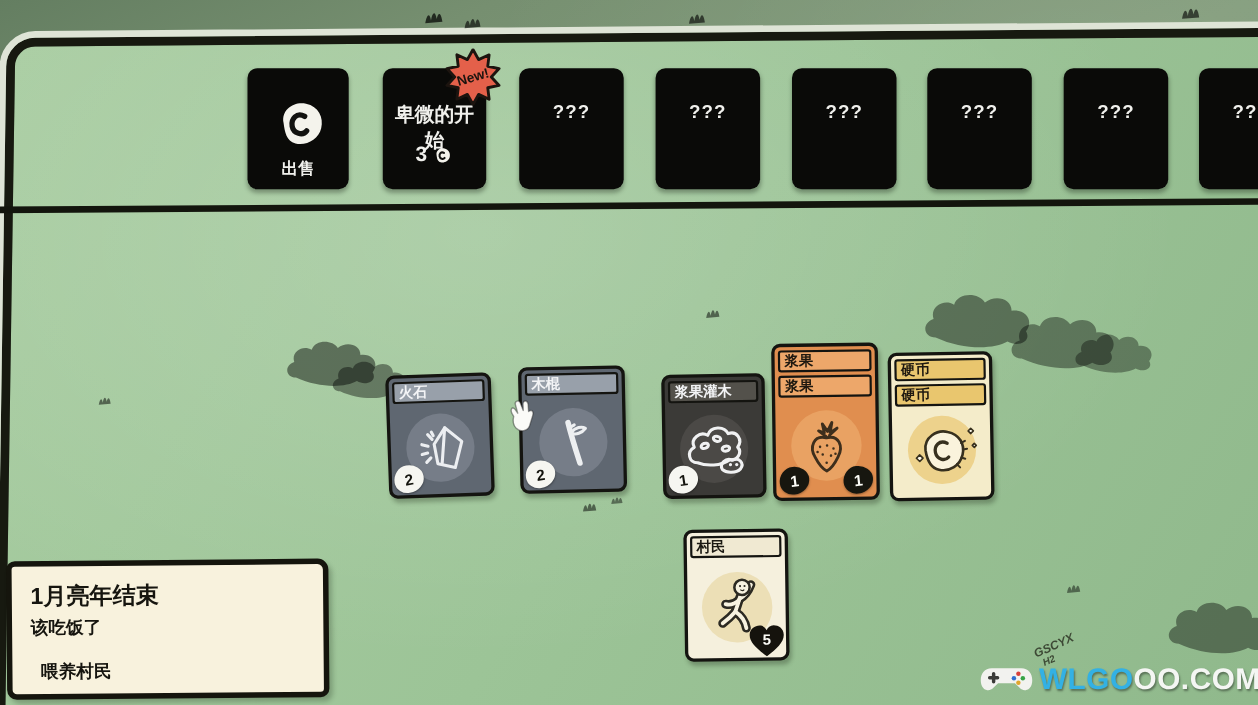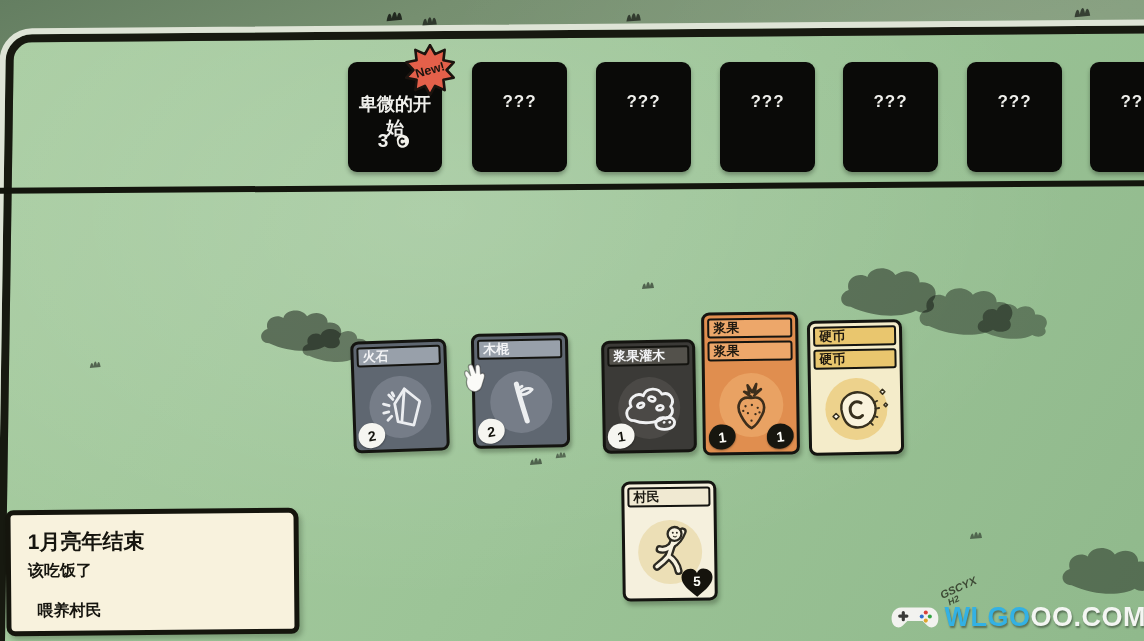--- a/index.html
+++ b/index.html
@@ -150,20 +150,27 @@
     </svg>
   <svg class="doodle" style="left:554px;top:447px;width:17px;height:13px;opacity:.45">
       <use href="#d-grass"></use>
     </svg>
   <svg class="doodle" style="left:968px;top:526px;width:20px;height:15px;opacity:.45">
       <use href="#d-grass"></use>
     </svg>
 
   <div class="divider"></div>
 
+  <div class="shop-card" style="left:225px;width:92px">
+    <svg class="sell-icon" viewBox="0 0 100 100">
+      <path d="M28 48 C24 28 44 15 62 19 C81 23 89 40 85 56 C81 73 62 83 46 79 C32 75 30 62 28 48 Z" fill="#f4f3ec"></path>
+      <path d="M60 38 C48 31 39 42 41 53 C43 64 57 68 63 60" fill="none" stroke="#121210" stroke-width="8" stroke-linecap="round"></path>
+    </svg>
+    <div class="sell-label">出售</div>
+  </div>
 
   <div class="shop-card" style="left:348px;width:94px">
     <div class="pack-title">卑微的开始</div>
     <div class="pack-cost">
       <span>3</span>
       <svg width="21" height="21" viewBox="0 0 100 100">
         <path d="M28 48 C24 28 44 15 62 19 C81 23 89 40 85 56 C81 73 62 83 46 79 C32 75 30 62 28 48 Z" fill="#f4f3ec"></path>
         <path d="M60 38 C48 31 39 42 41 53 C43 64 57 68 63 60" fill="none" stroke="#121210" stroke-width="9" stroke-linecap="round"></path>
       </svg>
     </div>

